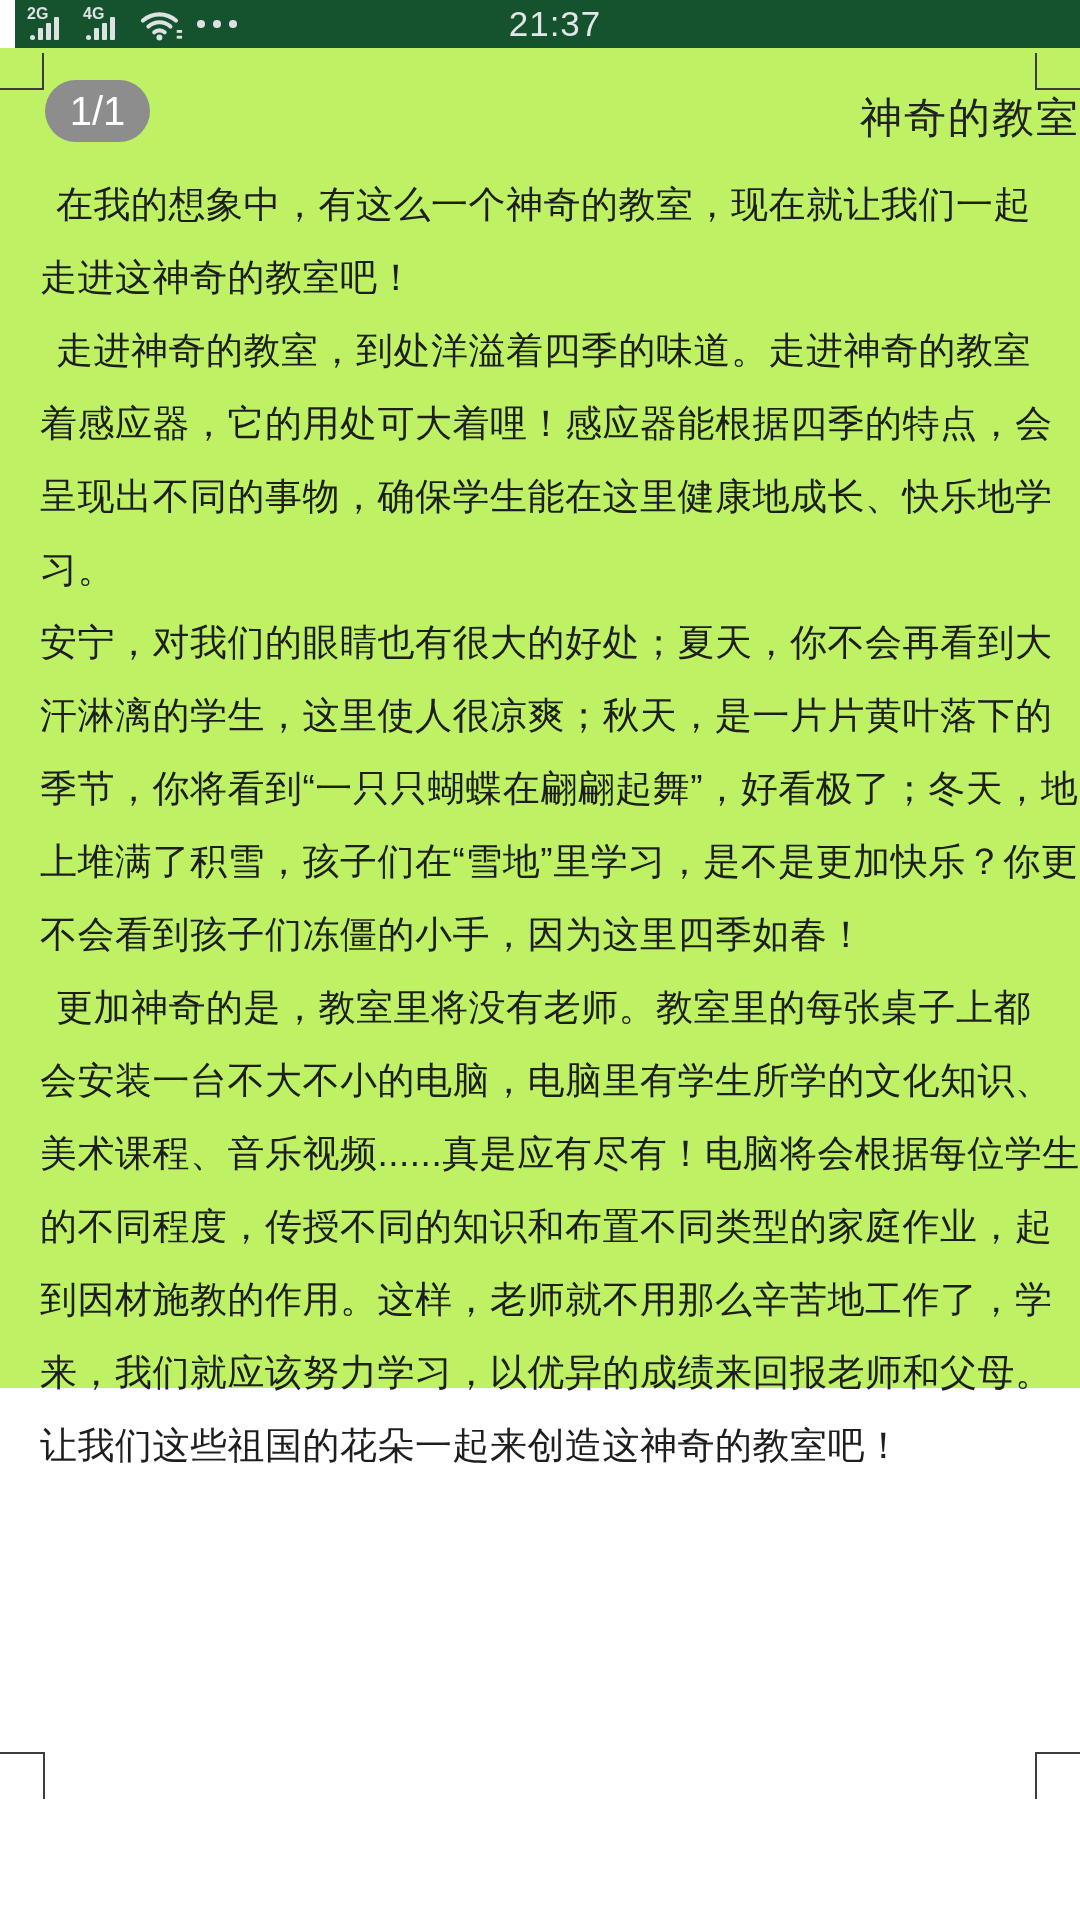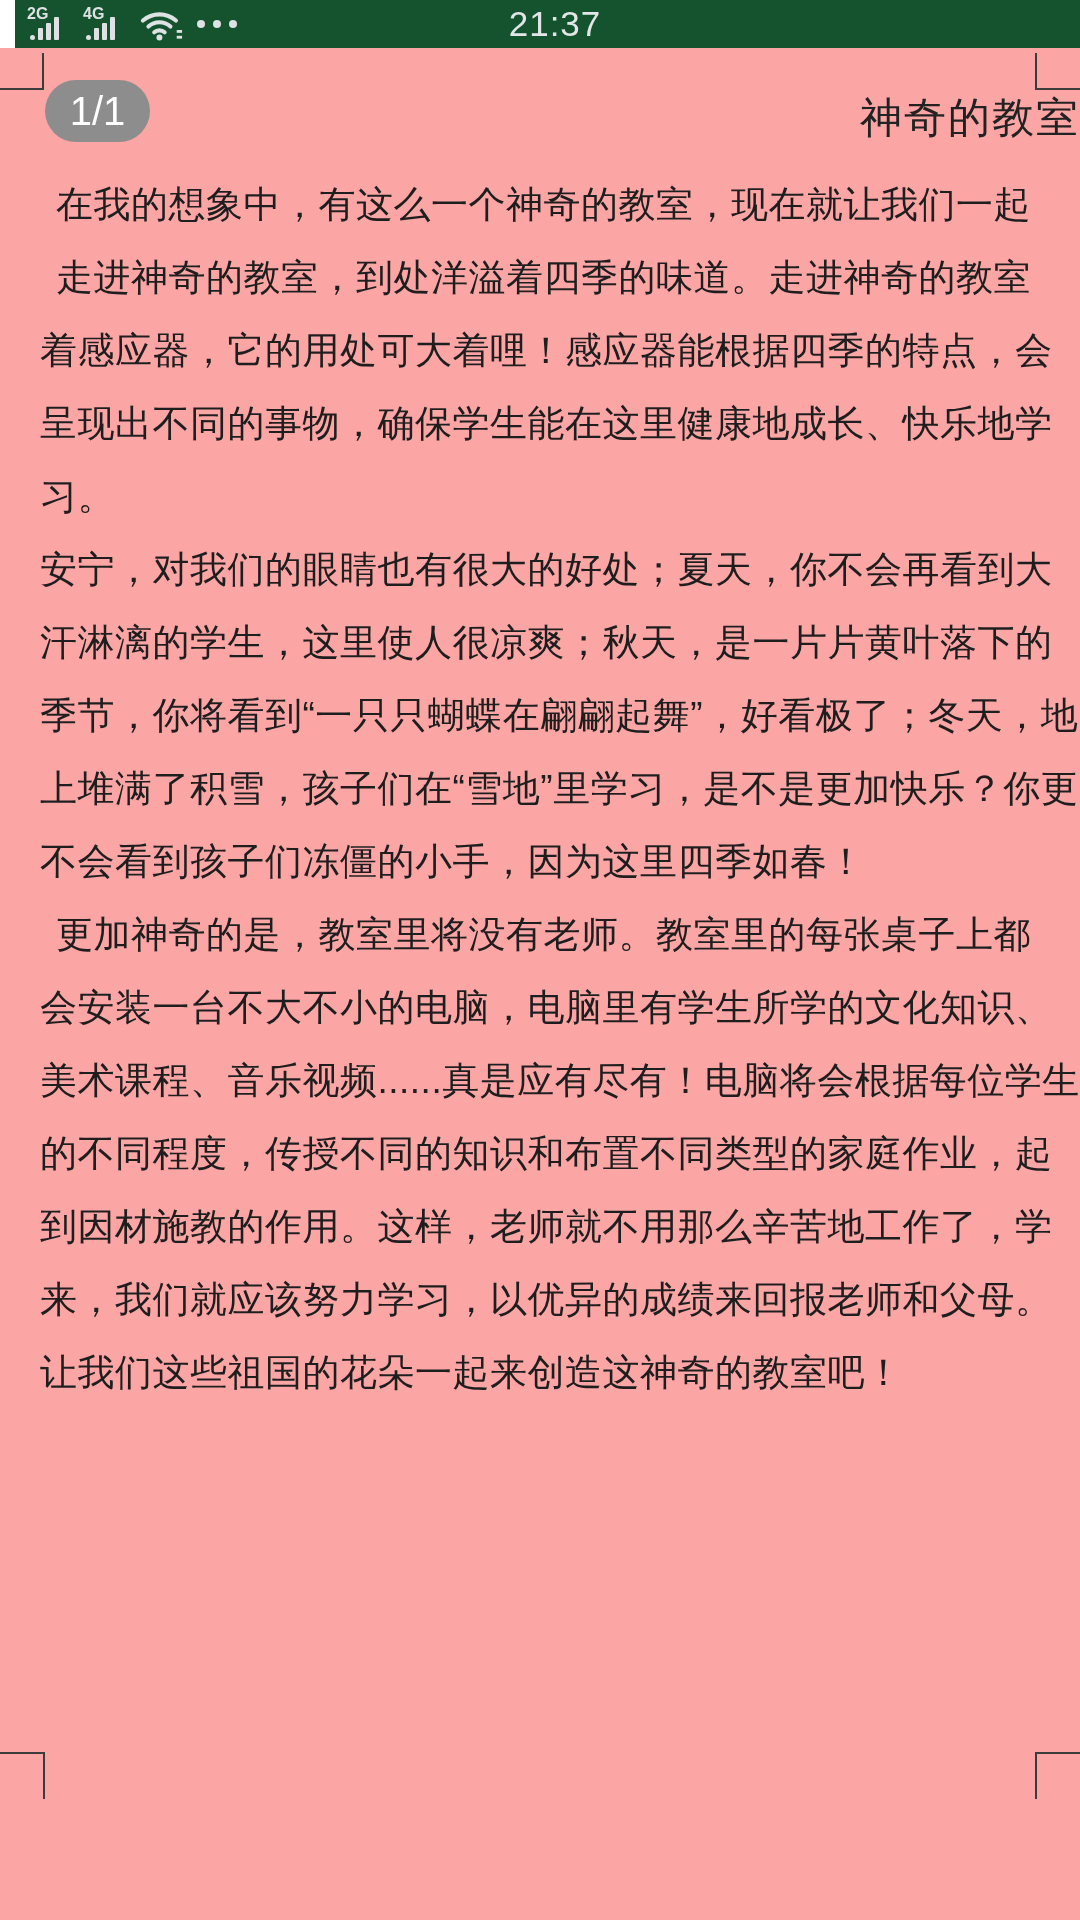--- a/index.html
+++ b/index.html
@@ -42,21 +42,21 @@
     width:50px;height:22px;border:3px solid #dcdfe1;border-radius:4px;
     position:relative;background:transparent;
   }
   .batt .fill{
     position:absolute;left:3px;top:3px;bottom:3px;width:11px;
     background:#e11d1d;border-radius:1px;
   }
   .batt .nub{width:4px;height:10px;background:#dcdfe1;border-radius:0 2px 2px 0;margin-left:1px;}
 
   
-  .page{position:absolute;top:48px;left:0;width:1080px;height:1872px;background:#fca5a5;}
+  .page{position:absolute;top:48px;left:0;width:1080px;height:1340px;background:#bef264;}
 
   .mark{position:absolute;}
   .mark.tl{left:0;top:5px;width:42px;height:35px;border-right:2px solid #3c3c3c;border-bottom:2px solid #3c3c3c;}
   .mark.tr{left:1035px;top:5px;width:45px;height:35px;border-left:2px solid #3c3c3c;border-bottom:2px solid #3c3c3c;}
   .mark.bl{left:0;top:1704px;width:43px;height:45px;border-right:2px solid #3c3c3c;border-top:2px solid #3c3c3c;}
   .mark.br{left:1035px;top:1704px;width:45px;height:45px;border-left:2px solid #3c3c3c;border-top:2px solid #3c3c3c;}
 
   .badge{
     position:absolute;left:45px;top:32px;width:105px;height:62px;
     background:#8d8d8d;border-radius:32px;
@@ -125,20 +125,21 @@
   <div class="mark tl"></div>
   <div class="mark tr"></div>
   <div class="mark bl"></div>
   <div class="mark br"></div>
 
   <div class="badge">1/1</div>
   <div class="title">神奇的教室</div>
 
   <div class="doc-body">
       <div class="tline indent-1">在我的想象中，有这么一个神奇的教室，现在就让我们一起</div>
+      <div class="tline indent-0">走进这神奇的教室吧！</div>
       <div class="tline indent-1">走进神奇的教室，到处洋溢着四季的味道。走进神奇的教室</div>
       <div class="tline indent-0">着感应器，它的用处可大着哩！感应器能根据四季的特点，会</div>
       <div class="tline indent-0">呈现出不同的事物，确保学生能在这里健康地成长、快乐地学</div>
       <div class="tline indent-0">习。</div>
       <div class="tline indent-0">安宁，对我们的眼睛也有很大的好处；夏天，你不会再看到大</div>
       <div class="tline indent-0">汗淋漓的学生，这里使人很凉爽；秋天，是一片片黄叶落下的</div>
       <div class="tline indent-0">季节，你将看到“一只只蝴蝶在翩翩起舞”，好看极了；冬天，地</div>
       <div class="tline indent-0">上堆满了积雪，孩子们在“雪地”里学习，是不是更加快乐？你更</div>
       <div class="tline indent-0">不会看到孩子们冻僵的小手，因为这里四季如春！</div>
       <div class="tline indent-1">更加神奇的是，教室里将没有老师。教室里的每张桌子上都</div>

